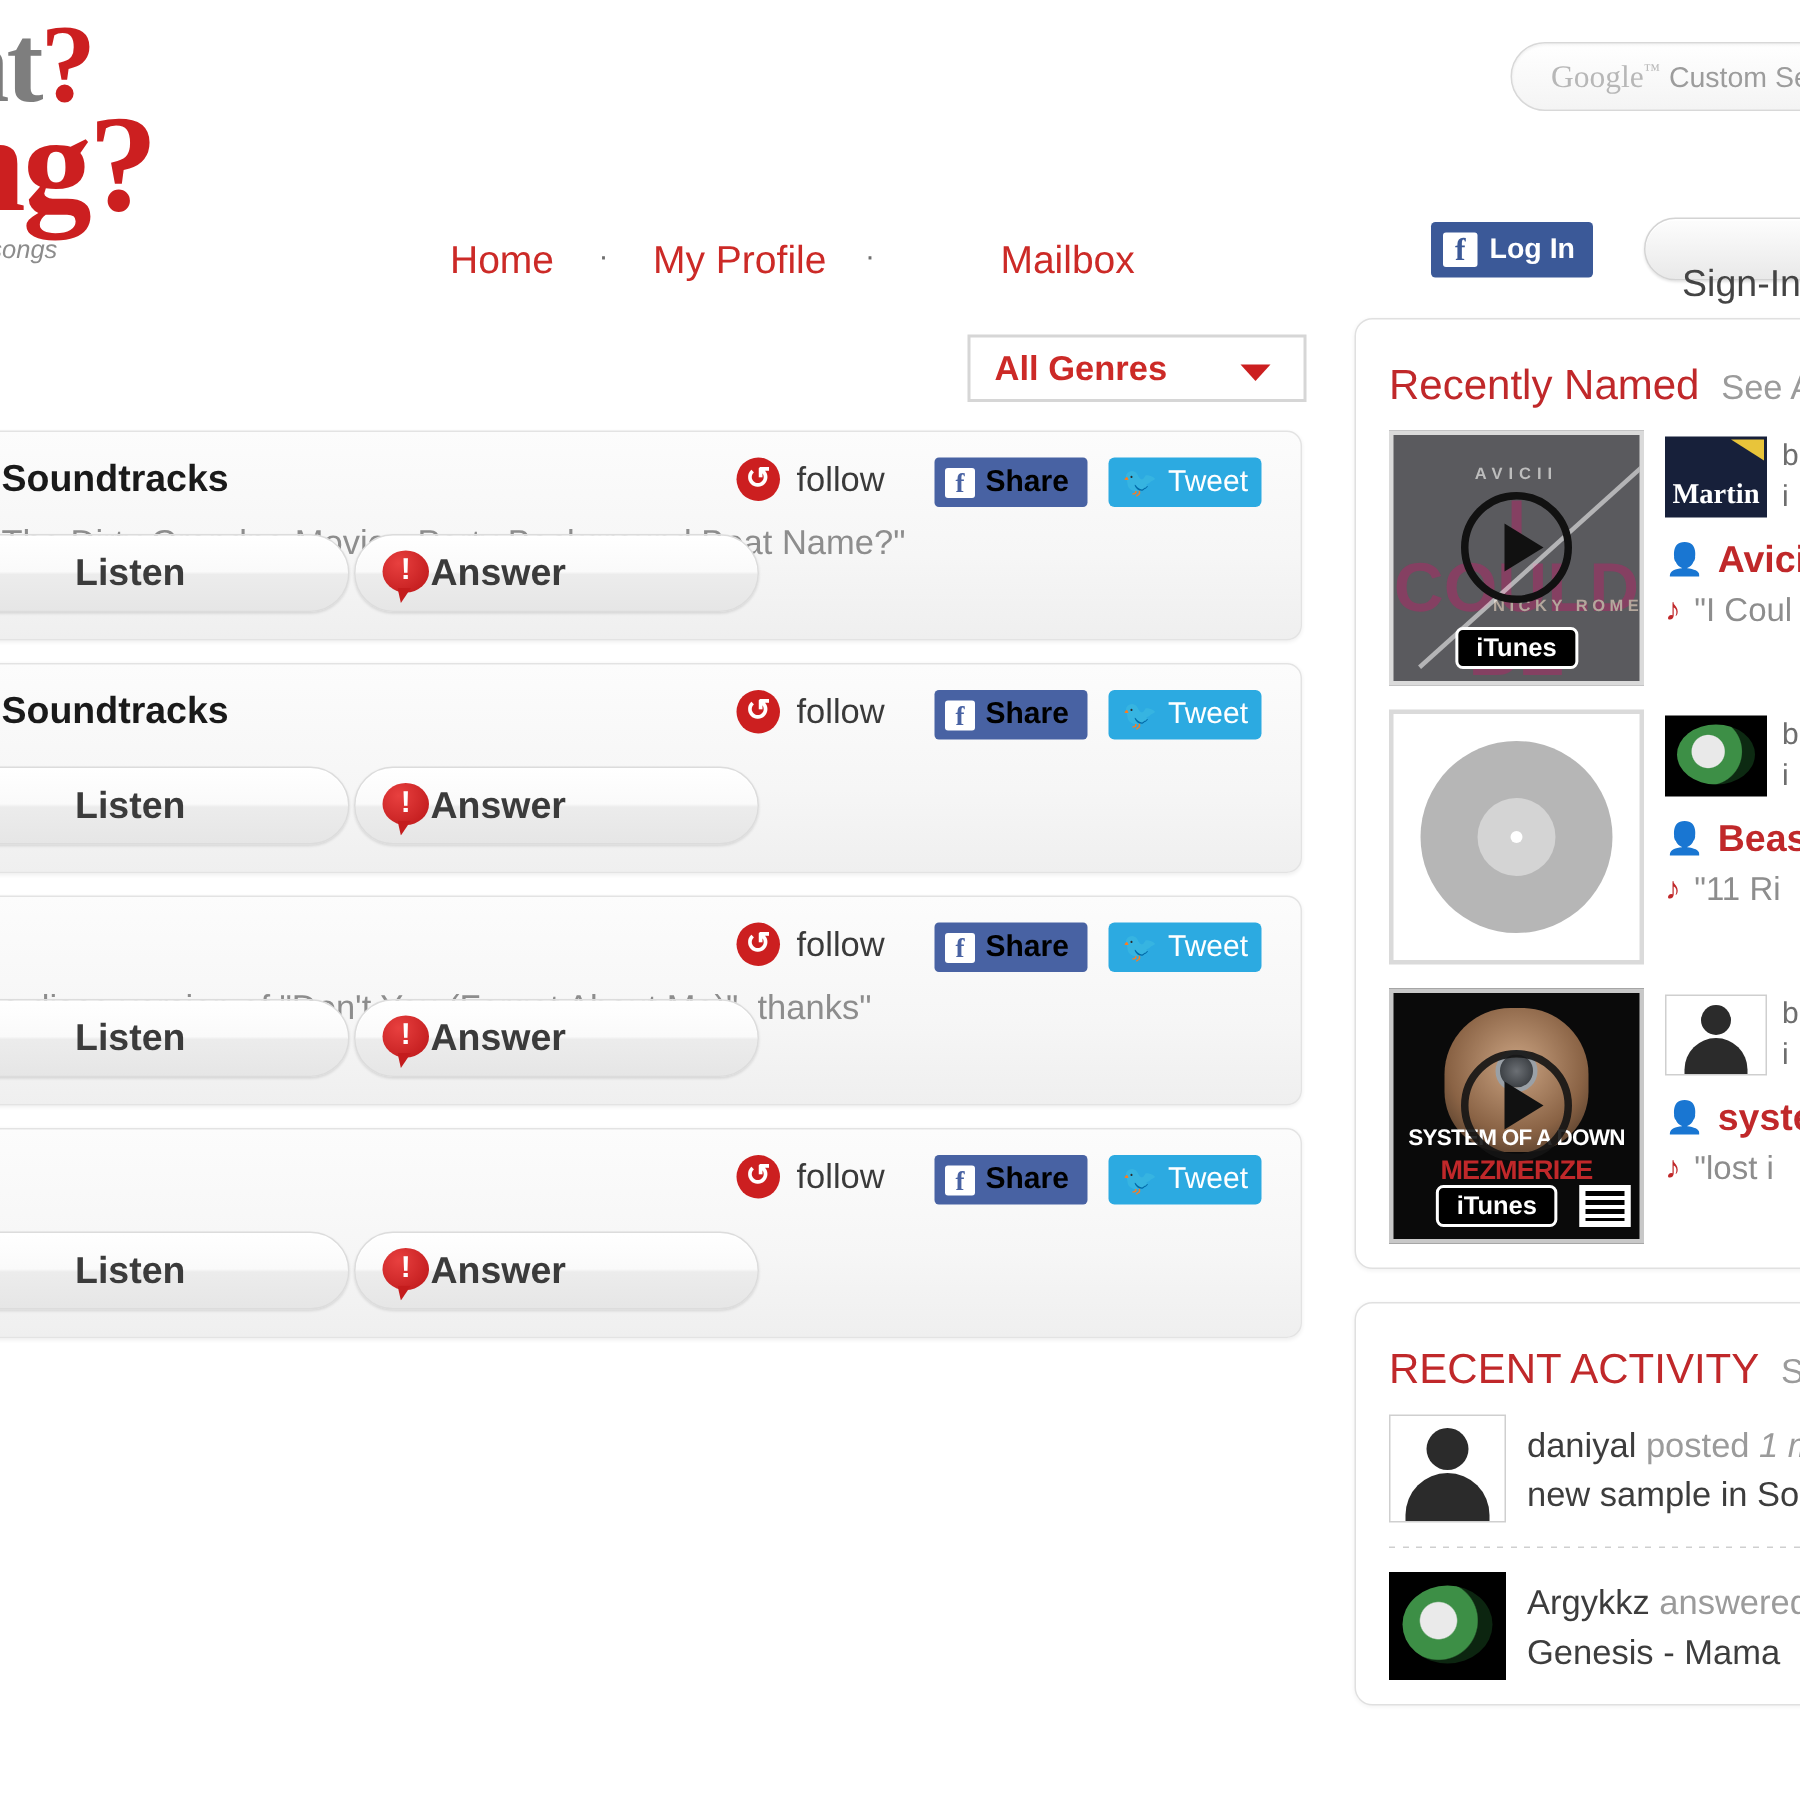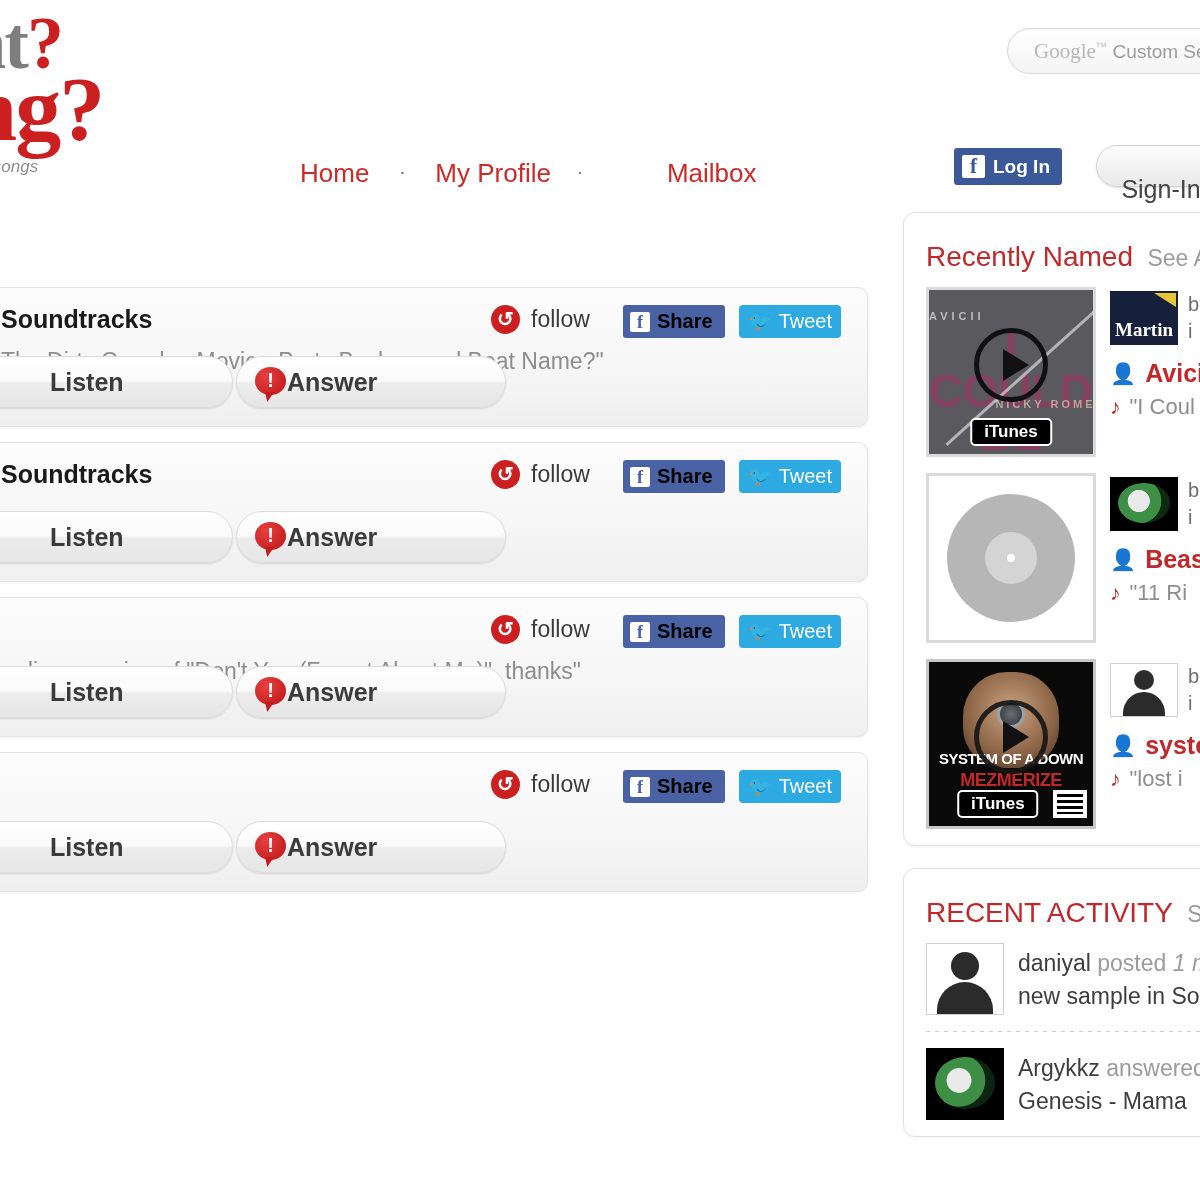--- a/index.html
+++ b/index.html
@@ -135,21 +135,21 @@
   .sidebar { position: absolute; left: 903px; top: 212px; width: 330px; }
   .panel { width: 330px; background: #fff; border: 1px solid #e0e0e0; border-radius: 12px;
     box-shadow: 0 1px 3px rgba(0,0,0,.05); overflow: hidden; }
   .panel-head { padding: 28px 0 14px 22px; white-space: nowrap; }
   .panel-head .ph-title { font-size: 28px; color: #c0282a; }
   .panel-head .ph-more { font-size: 23px; color: #9b9b9b; margin-left: 10px; cursor: pointer; }
 
   .rn-item { display: flex; padding: 0 0 16px 22px; }
   .art { width: 170px; height: 170px; flex: none; position: relative; border: 3px solid #dadada; background: #6e6e6e; overflow: hidden; }
   .art.avicii { background: #5a5a5e; }
-  .art .art-t1 { position: absolute; left: 0; top: 20px; width: 100%; color: #bdbdbd;
+  .art .art-t1 { position: absolute; left: 0; top: 20px; width: 100%; text-align: center; color: #bdbdbd;
     font-size: 11px; letter-spacing: 4px; font-weight: bold; }
   .art .art-big { position: absolute; left: 0; top: 38px; width: 100%; text-align: center; color: #8d3c63;
     font-size: 46px; font-weight: bold; line-height: .92; opacity: .85; }
   .art .art-t2 { position: absolute; left: 0; bottom: 44px; width: 100%; text-align: right; color: #b4a79c;
     font-size: 11px; letter-spacing: 3px; font-weight: bold; margin-left: 25px; }
   .art .slash { position: absolute; left: -10px; top: 50%; width: 130%; height: 3px; background: rgba(255,255,255,.55); transform: rotate(-42deg); }
   .art .play-ring { position: absolute; left: 50%; top: 46%; width: 74px; height: 74px; margin: -37px 0 0 -37px;
     border: 5px solid #111; border-radius: 50%; }
   .art .play-ring::after { content: ""; position: absolute; left: 24px; top: 16px; width: 0; height: 0;
     border-top: 16px solid transparent; border-bottom: 16px solid transparent; border-left: 26px solid #111; }
@@ -262,20 +262,24 @@
     </div>
 
     <div class="signin-btn">
       <span>Sign-In</span>
     </div>
   </div>
 
   <div class="main">
 
     <div class="main-head">
+      <div class="genre-select">
+        <span class="gl">All Genres</span>
+        <span class="caret"></span>
+      </div>
     </div>
 
     <div class="card">
       <div class="card-row1">
         <div class="c-genre">Soundtracks</div>
         <div class="follow-wrap">
           <div class="follow-icon"><span>↻</span></div>
           <div class="ft">follow</div>
         </div>
         <div class="share-btn">

